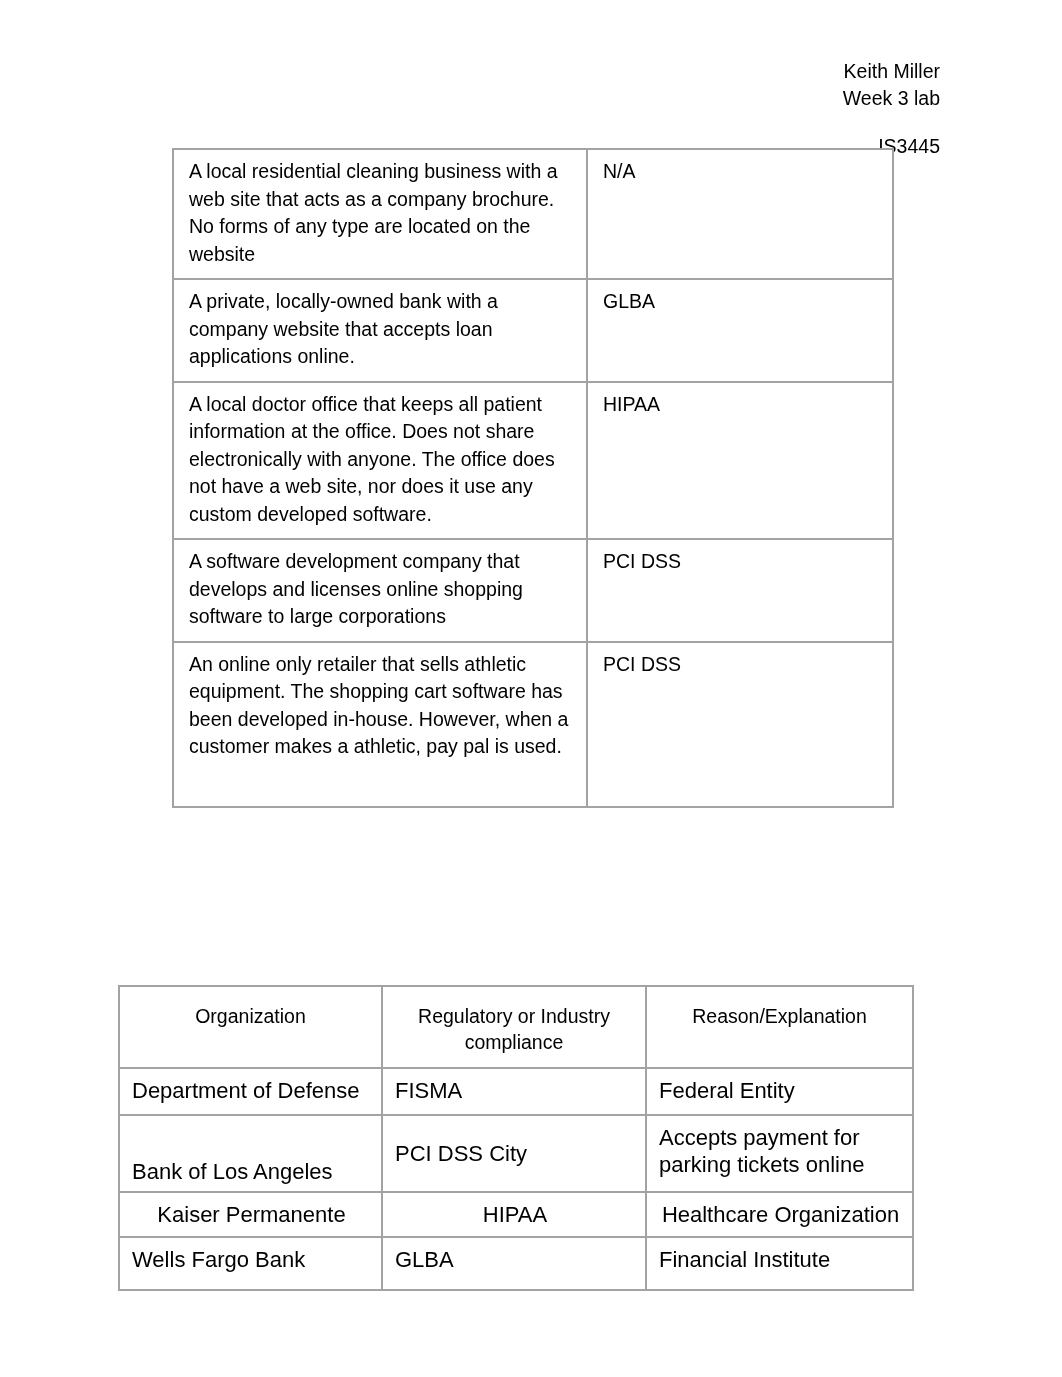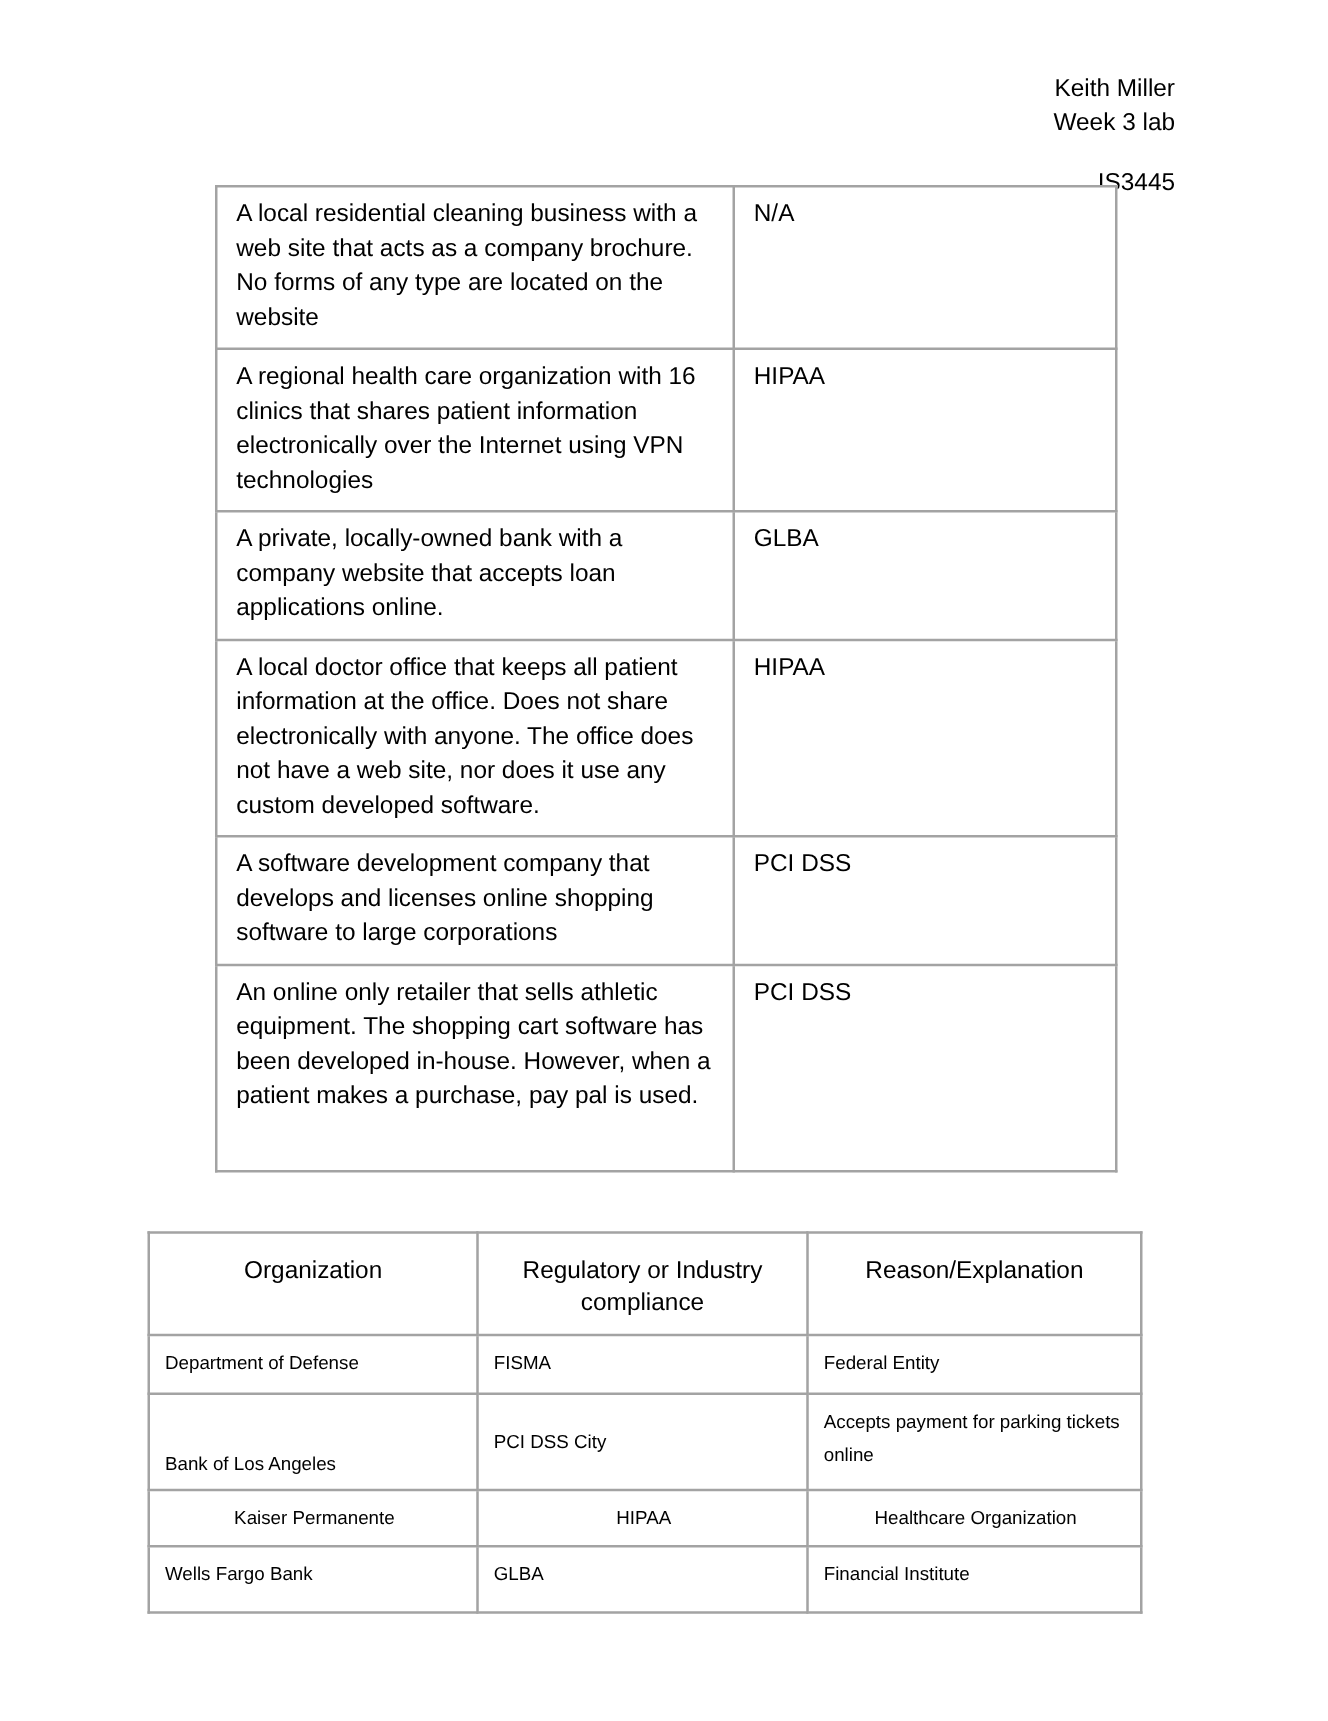--- a/index.html
+++ b/index.html
@@ -84,21 +84,21 @@
   #org-table th {
     font-size: 19.5px;
     line-height: 26px;
     font-weight: normal;
     text-align: center;
     vertical-align: top;
     padding: 16px 10px 10px 10px;
     height: 54px;
   }
   #org-table td {
-    font-size: 15px;
+    font-size: 22px;
     line-height: 27px;
     padding: 8px 10px 8px 12px;
   }
   #org-table tr.orow-1 td { height: 29px; }
   #org-table tr.orow-2 td { height: 59px; }
   #org-table tr.orow-3 td { height: 27px; text-align: center; }
   #org-table tr.orow-4 td { height: 35px; }
 
   
   .va-bottom { vertical-align: bottom !important; padding-bottom: 6px !important; }
@@ -117,38 +117,34 @@
 <table id="scenario-table" class="doc-table">
   <colgroup>
       <col class="c1">
       <col class="c2">
     </colgroup>
   <tbody>
     <tr class="r1">
       <td class="scenario-cell">A local residential cleaning business with a web site that acts as a company brochure. No forms of any type are located on the website</td>
       <td>N/A</td>
     </tr>
-    <tr class="r2">
-      <td class="scenario-cell">A regional health care organization with 16 clinics that shares patient information electronically over the Internet using VPN technologies</td>
-      <td>HIPAA</td>
-    </tr>
     <tr class="r3">
       <td class="scenario-cell">A private, locally-owned bank with a company website that accepts loan applications online.</td>
       <td>GLBA</td>
     </tr>
     <tr class="r4">
       <td class="scenario-cell">A local doctor office that keeps all patient information at the office. Does not share electronically with anyone. The office does not have a web site, nor does it use any custom developed software.</td>
       <td>HIPAA</td>
     </tr>
     <tr class="r5">
       <td class="scenario-cell">A software development company that develops and licenses online shopping software to large corporations</td>
       <td>PCI DSS</td>
     </tr>
     <tr class="r6">
-      <td class="scenario-cell">An online only retailer that sells athletic equipment. The shopping cart software has been developed in-house. However, when a patient makes a purchase, pay pal is used.</td>
+      <td class="scenario-cell">An online only retailer that sells athletic equipment. The shopping cart software has been developed in-house. However, when a customer makes a athletic, pay pal is used.</td>
       <td>PCI DSS</td>
     </tr>
   </tbody>
 </table>
 
 <table id="org-table" class="doc-table">
   <colgroup>
       <col class="o1">
       <col class="o2">
       <col class="o3">

